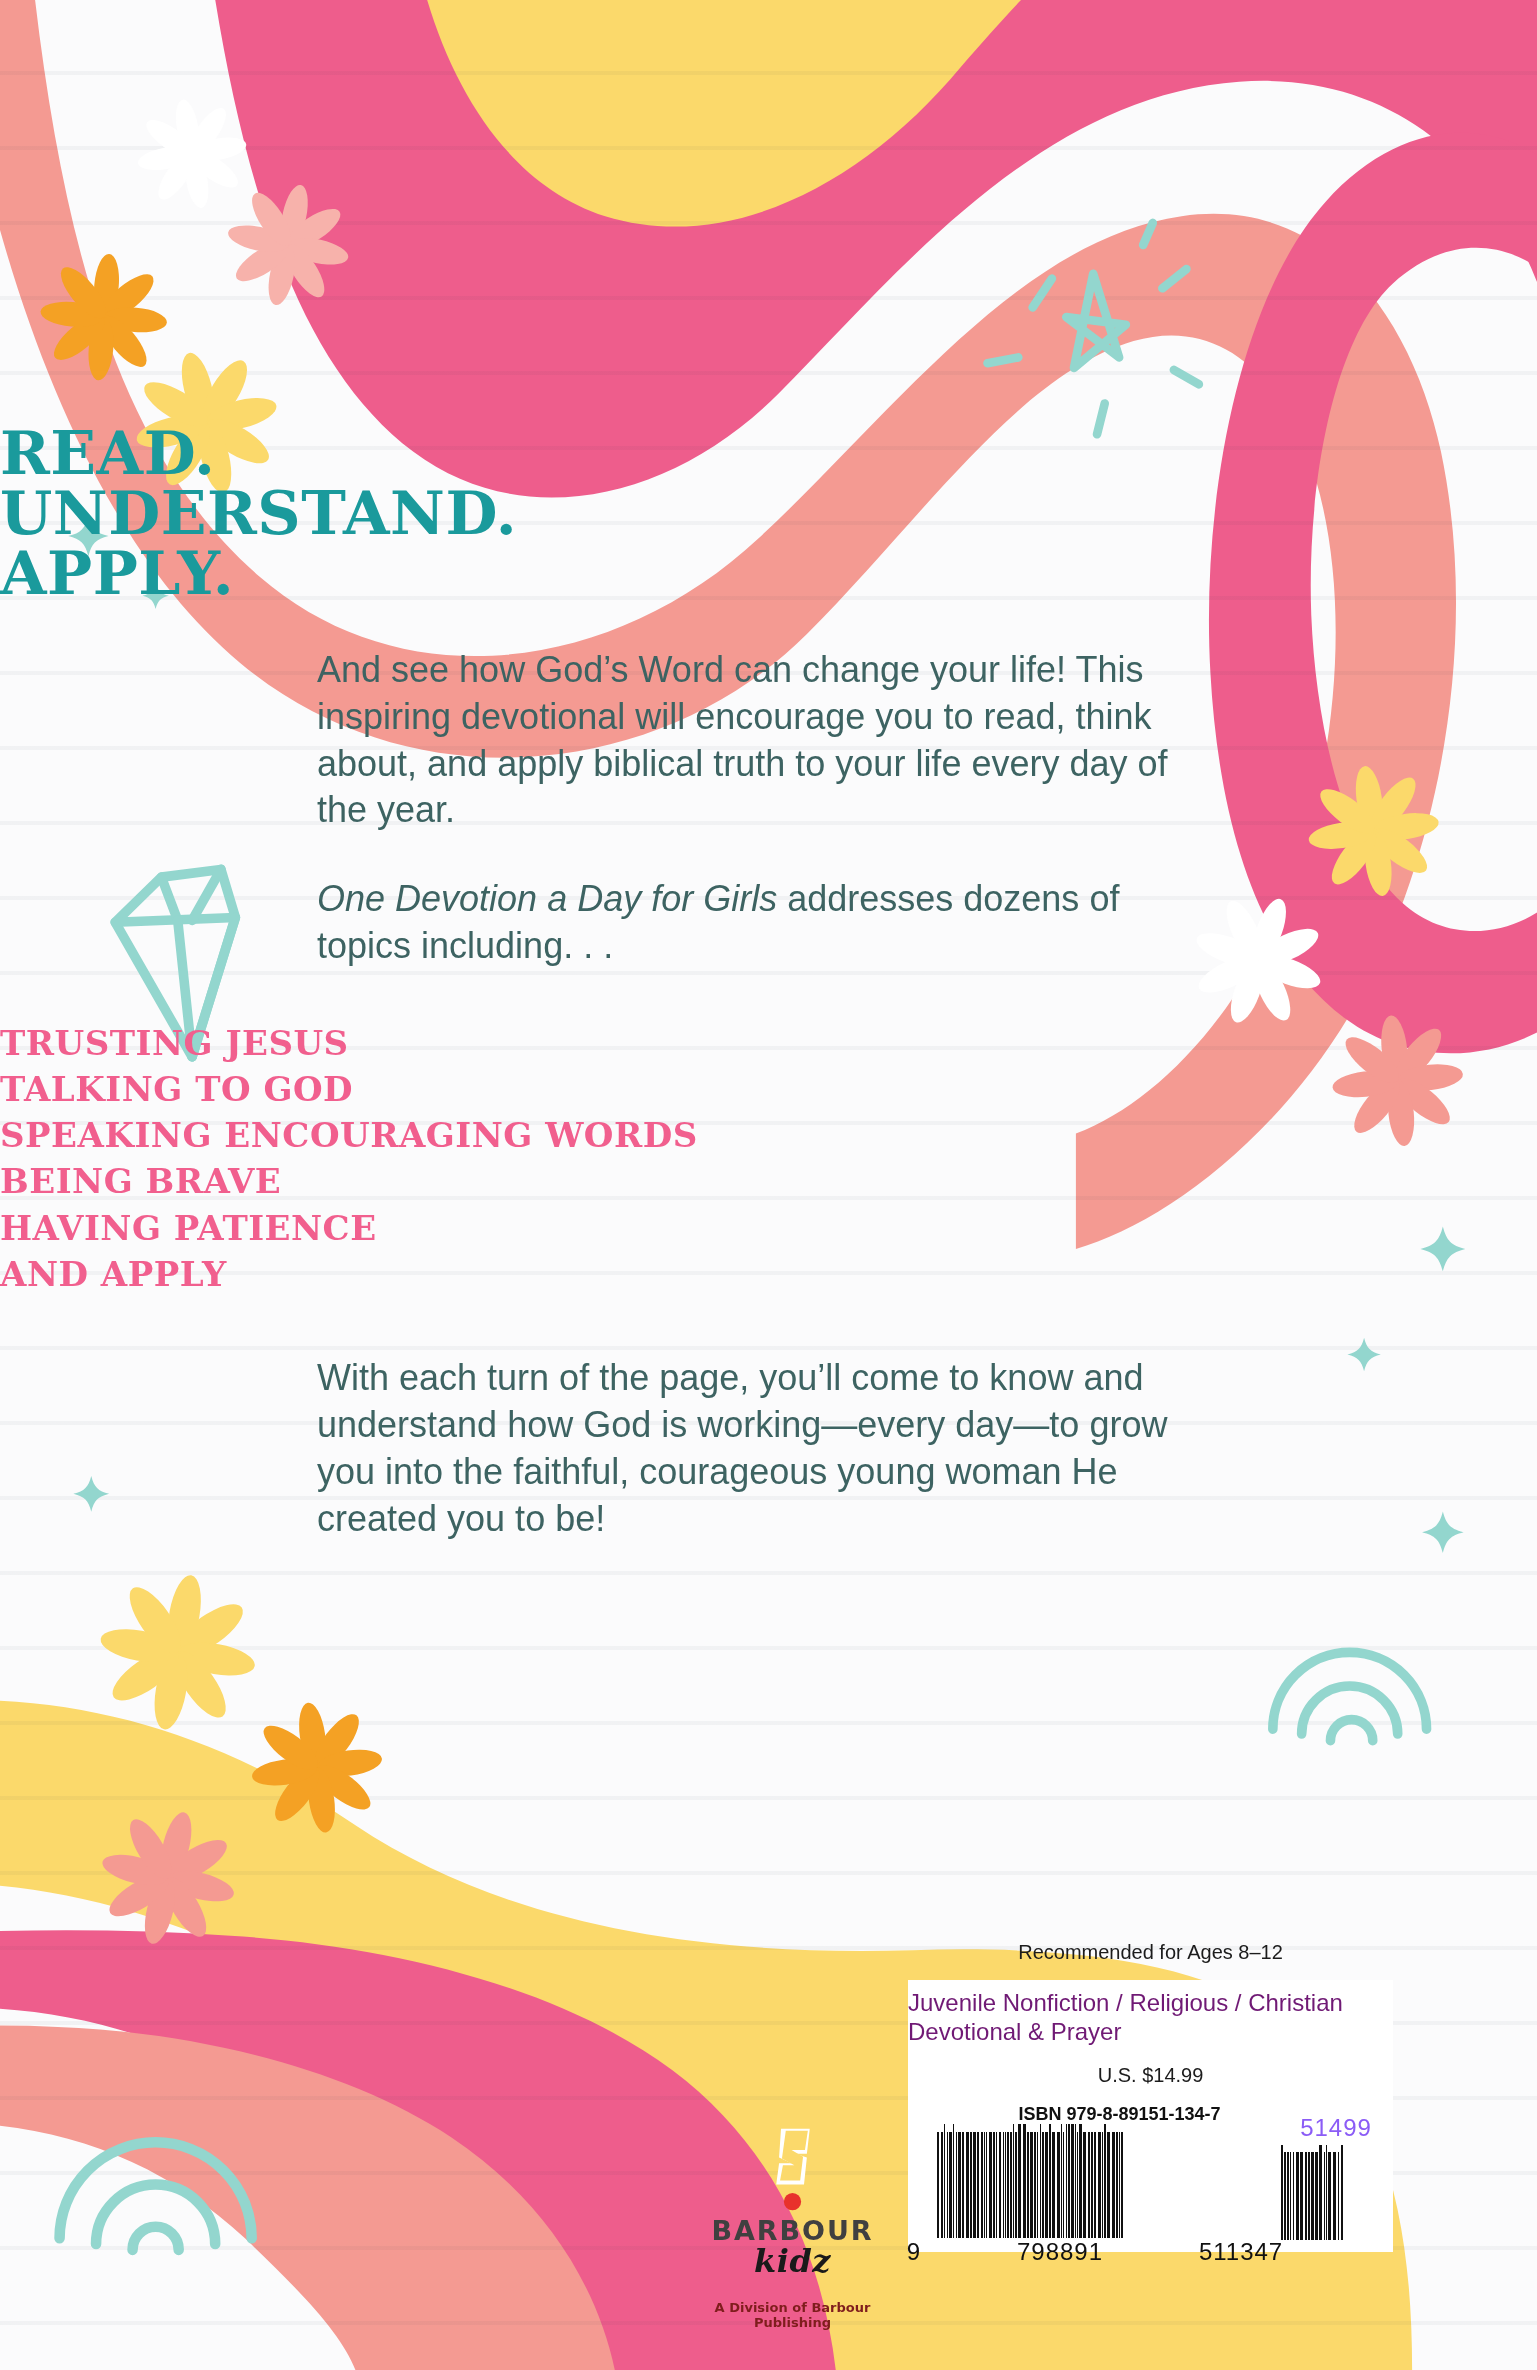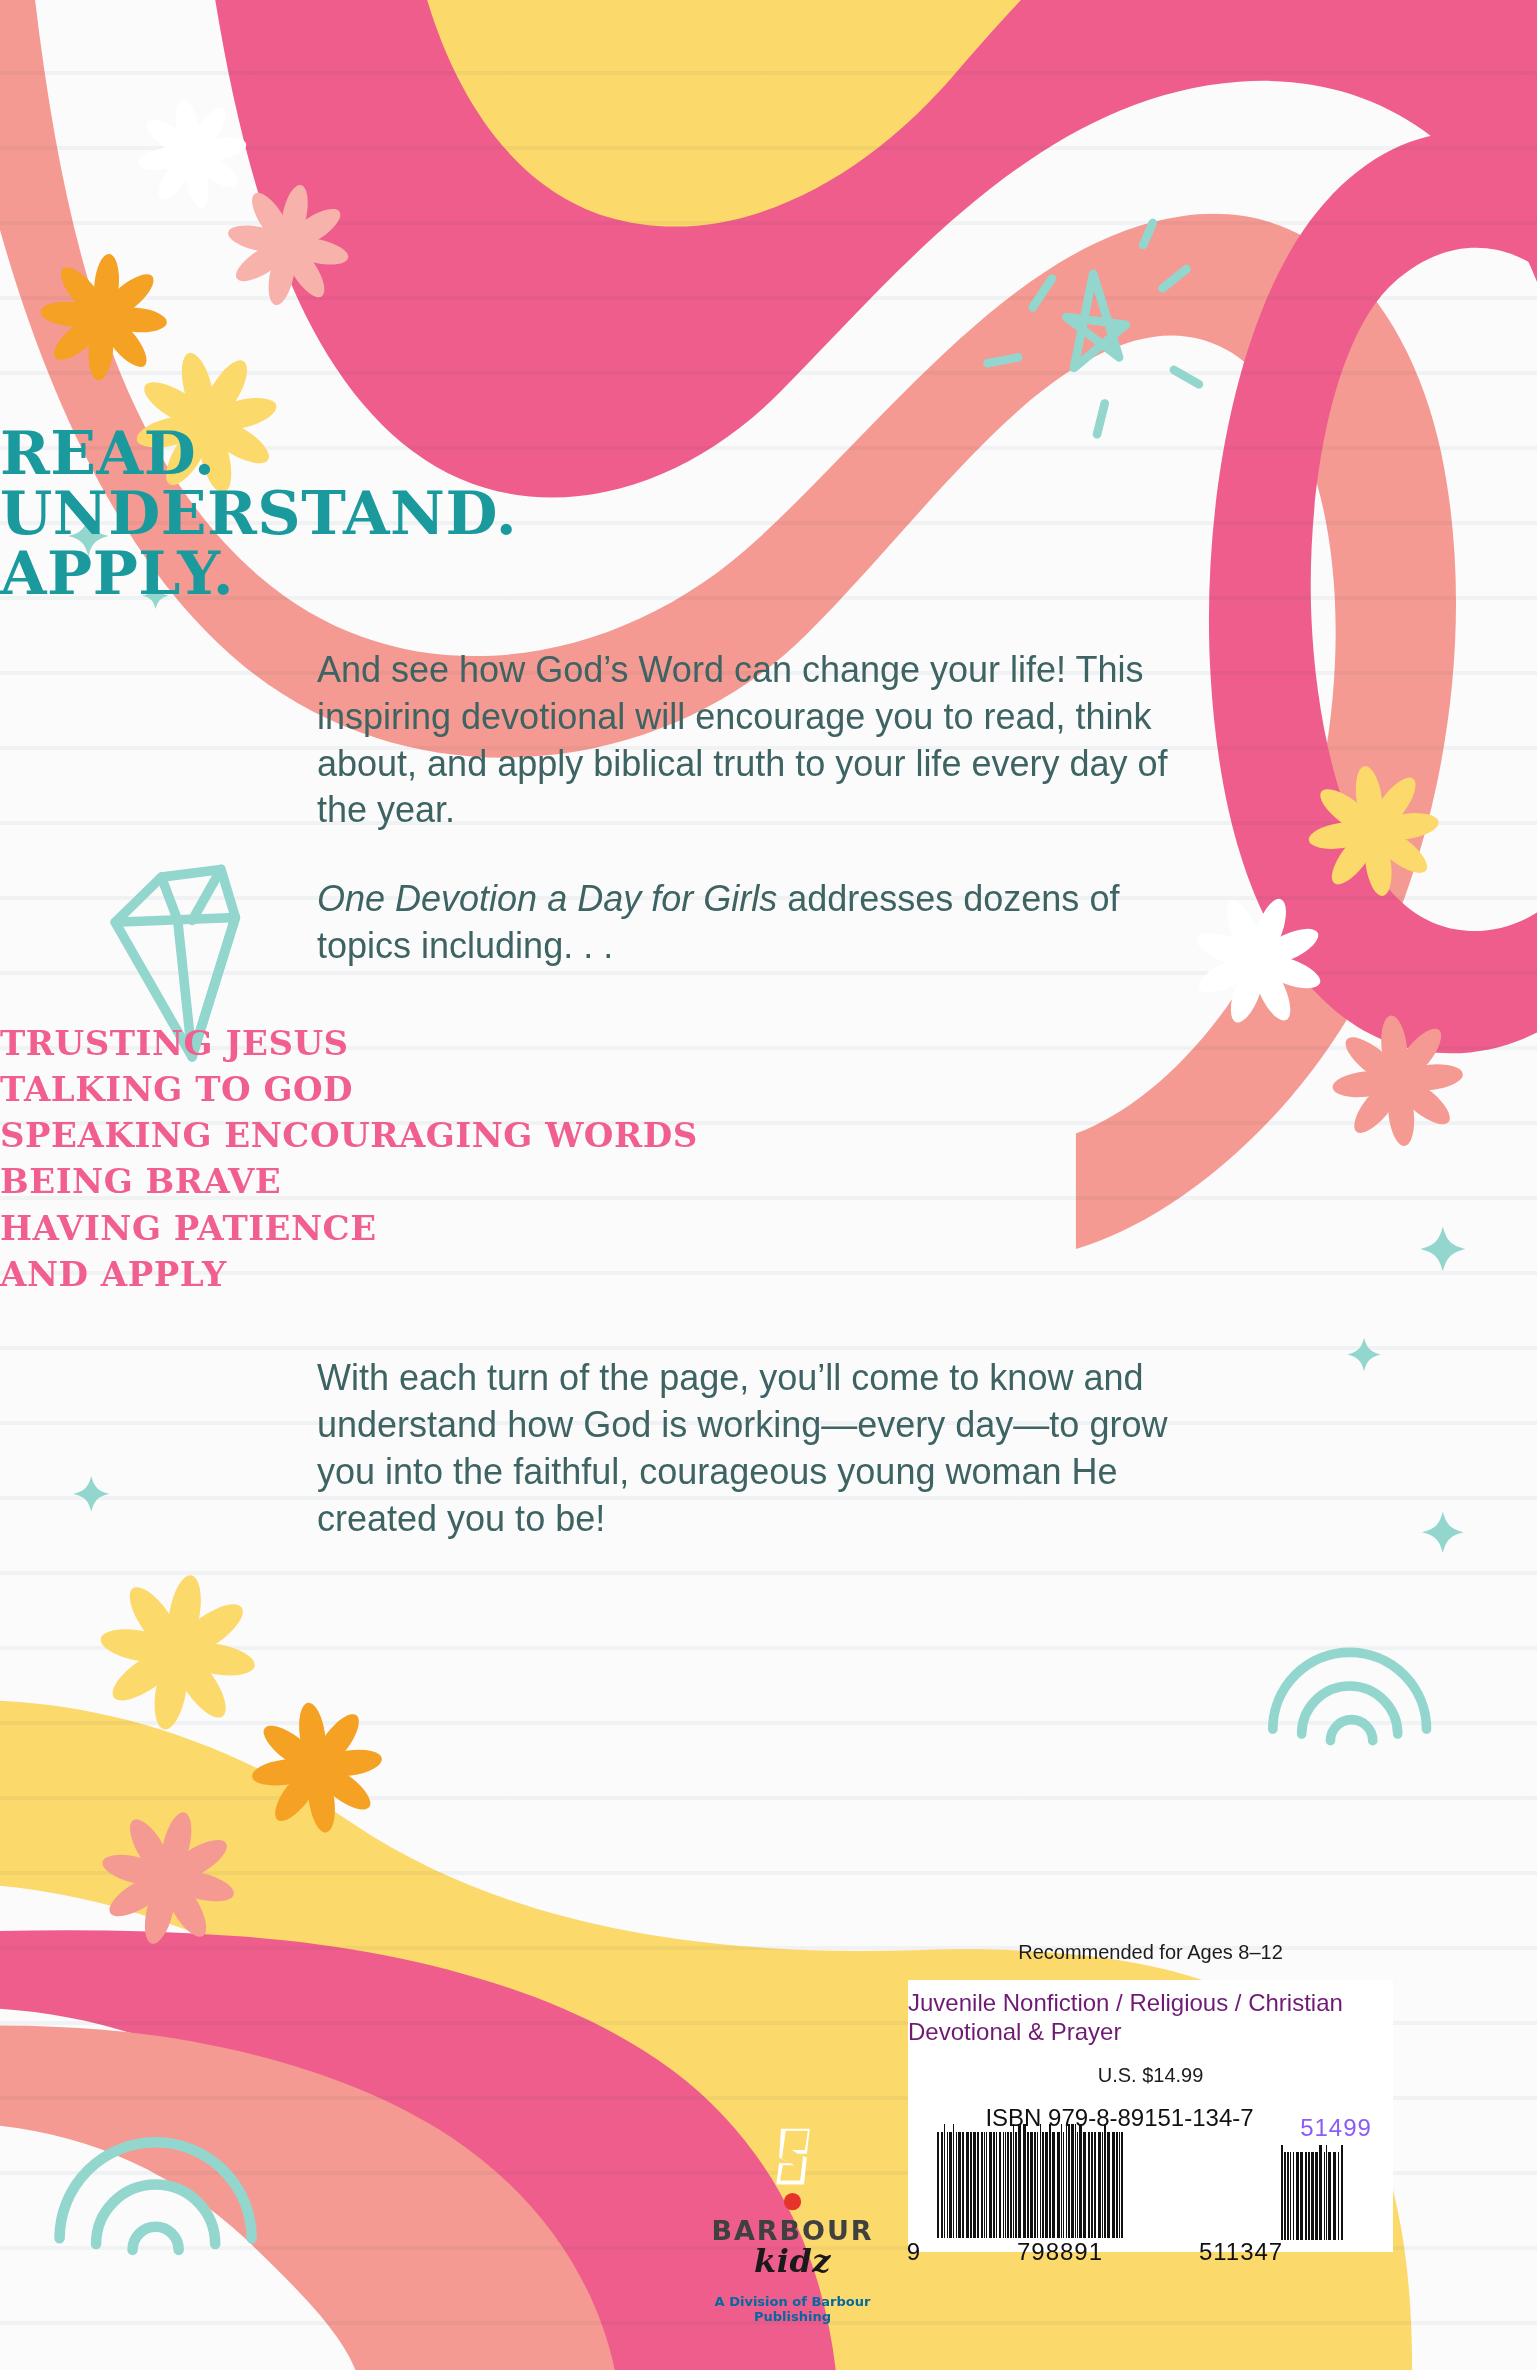--- a/index.html
+++ b/index.html
@@ -99,23 +99,24 @@
     left:908px; top:2064px; width:485px;
     text-align:center;
     font-size:20px;
     color:#1c1c1c;
     z-index:7;
   }
   #isbn{
     position:absolute;
     left:937px; top:2104px; width:365px;
     text-align:center;
-    font-size:24px;
+    font-size:18px;
     color:#111;
     z-index:7;
+    font-weight:bold;
   }
   
   .bars{position:absolute;z-index:7;display:flex;align-items:flex-end;}
   .bars i{display:block;background:#111;height:100%;}
   #ean{left:937px; top:2132px; width:331px; height:106px;}
   #eandigits{
     position:absolute; left:903px; top:2238px; width:384px;
     z-index:7; font-size:24px; color:#111;
     display:flex; justify-content:space-between; padding:0 3.8px;
     box-sizing:border-box; letter-spacing:1px;
@@ -145,23 +146,23 @@
     font-weight:bold; font-style:italic;
     color:#1a1a1a;
     font-size:32px;
     line-height:1.05;
     letter-spacing:0.5px;
     text-align:center;
   }
   .logosub{
     font-family:"DejaVu Sans", sans-serif;
     font-weight:bold;
-    color:#0369a1;
+    color:#7f1d1d;
     font-size:13px;
-    margin-top:15px;
+    margin-top:21px;
   }
 </style>
 </head>
 <body>
 
 <div id="cover">
 
   <svg class="artlayer" viewBox="0 0 1600 2467">
     <defs>
       <clipPath id="pageclip">

